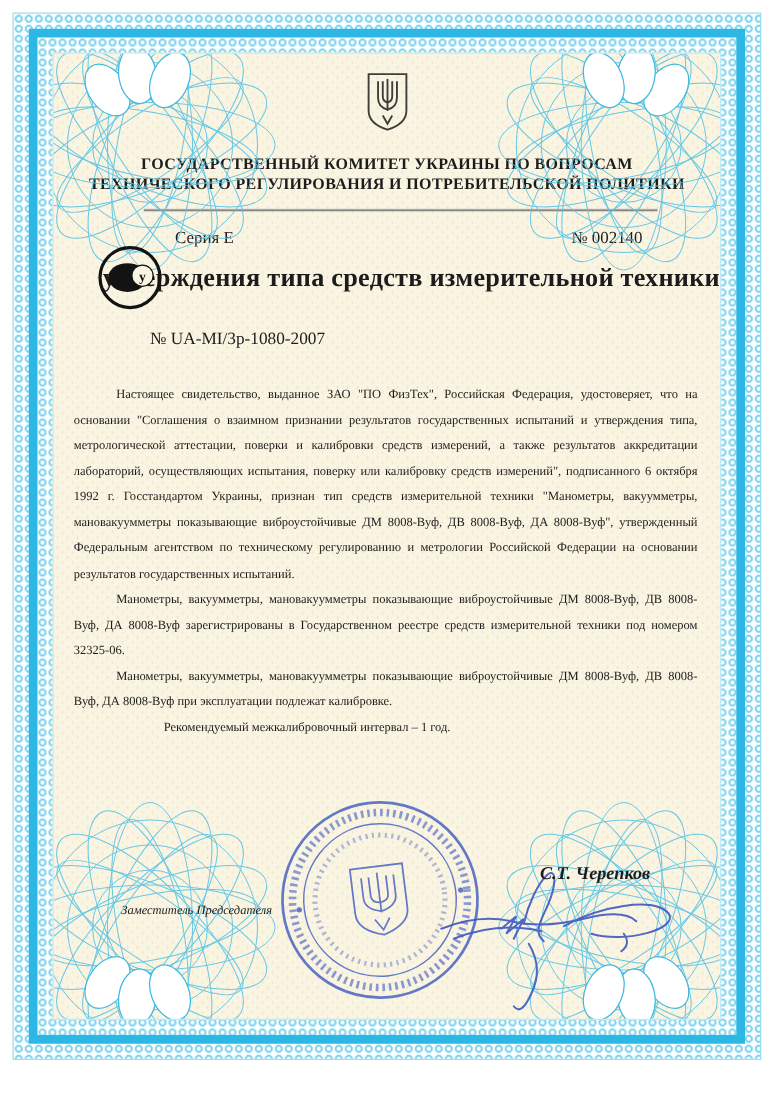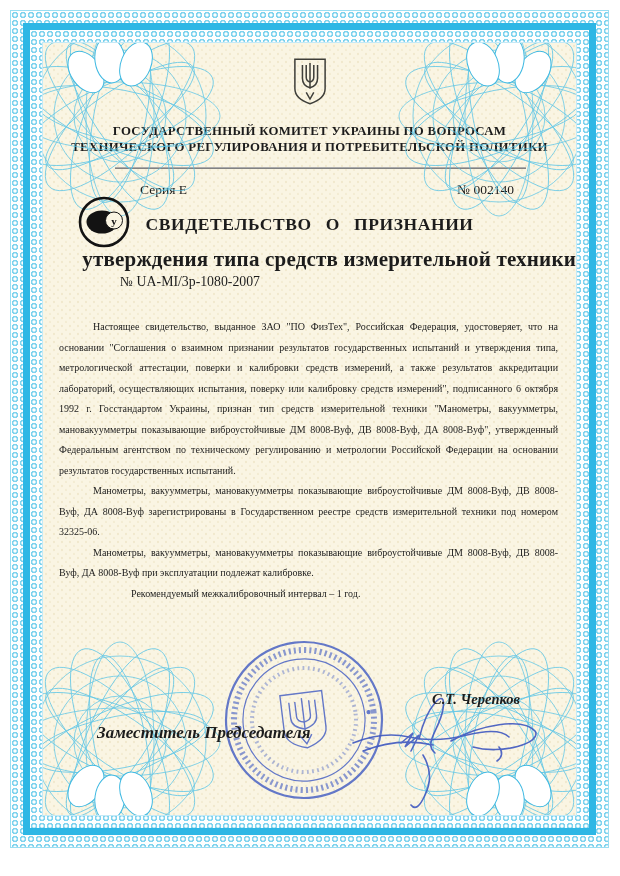--- a/index.html
+++ b/index.html
@@ -27,29 +27,29 @@
   .rosette.bl{left:-38px;bottom:-42px;transform:scaleY(-1);}
   .rosette.br{right:-38px;bottom:-42px;transform:scale(-1,-1);}
   
   .emblem{display:block;margin:14px auto 0;}
   .gov-header{margin-top:16px;text-align:center;font-weight:bold;font-size:12.8px;line-height:16px;letter-spacing:.3px;}
   .rule{height:2px;margin:12px 50px 0 72px;background:linear-gradient(#c0c0c0,#6e6e6e);}
   .series-row{display:flex;justify-content:space-between;margin-top:13px;padding:0 62px 0 97px;font-size:13.5px;}
   .mark{position:absolute;left:33px;top:151px;}
   .title{margin-top:16px;text-align:center;font-weight:bold;font-size:17.5px;letter-spacing:.6px;word-spacing:9px;}
   .subtitle{margin-top:12px;text-align:right;font-weight:bold;font-size:21px;letter-spacing:.2px;}
-  .num-row{position:relative;margin-top:2px;font-size:13.8px;height:18px;}
+  .num-row{position:relative;margin-top:28px;font-size:13.8px;height:18px;}
   .doc-number{position:absolute;left:77px;top:0;}
   .issued{position:absolute;left:294px;top:0;}
   
   .body-text{margin-top:25px;padding:0 18px 0 16px;font-size:10px;line-height:20.5px;text-align:justify;font-family:Liberation Serif, serif;}
   .body-text p{margin:0;text-indent:34px;}
   .body-text p.wide-indent{text-indent:72px;text-align:left;}
   
-  .sig-position{position:absolute;left:54px;top:680px;font-size:17px;font-weight:bold;font-style:italic;}
+  .sig-position{position:absolute;left:54px;top:680px;font-size:10px;font-weight:normal;font-style:italic;}
   .sig-name{position:absolute;left:389px;top:648px;font-size:14.5px;font-weight:bold;font-style:italic;}
   .stamp{position:absolute;left:176px;top:592px;opacity:.85;transform:rotate(-7deg);}
   .autograph{position:absolute;left:280px;top:600px;}
 </style>
 </head>
 <body>
 
 <div class="stage">
   <div class="cert">
     <div class="frame-outer band">
@@ -178,21 +178,20 @@
             </div>
 
             <svg class="mark" width="56" height="56" viewBox="0 0 56 56">
               <circle cx="28" cy="28" r="24" fill="none" stroke="#131313" stroke-width="2.6"></circle>
               <ellipse cx="26" cy="28" rx="15.5" ry="11.5" fill="#131313"></ellipse>
               <circle cx="38" cy="26.5" r="8.5" fill="#faf5e3"></circle>
               <circle cx="38" cy="26.5" r="8.5" fill="none" stroke="#131313" stroke-width="1"></circle>
               <text x="38" y="30.5" text-anchor="middle" font-size="11" font-weight="bold" font-family="Liberation Serif, serif" fill="#131313">у</text>
             </svg>
 
-            <div class="title">СВИДЕТЕЛЬСТВО О ПРИЗНАНИИ</div>
             <div class="subtitle">утверждения типа средств измерительной техники</div>
 
             <div class="num-row">
               <span class="doc-number">№  UA-MI/3p-1080-2007</span>
             </div>
 
             <div class="body-text">
               <p>Настоящее свидетельство, выданное ЗАО "ПО ФизТех", Российская Федерация, удостоверяет, что на основании "Соглашения о взаимном признании результатов государственных испытаний и утверждения типа, метрологической аттестации, поверки и калибровки средств измерений, а также результатов аккредитации лабораторий, осуществляющих испытания, поверку или калибровку средств измерений", подписанного 6 октября 1992 г. Госстандартом Украины, признан тип средств измерительной техники "Манометры, вакуумметры, мановакуумметры показывающие виброустойчивые ДМ 8008-Вуф, ДВ 8008-Вуф, ДА 8008-Вуф", утвержденный Федеральным агентством по техническому регулированию и метрологии Российской Федерации на основании результатов государственных испытаний.</p>
               <p>Манометры, вакуумметры, мановакуумметры показывающие виброустойчивые ДМ 8008-Вуф, ДВ 8008-Вуф, ДА 8008-Вуф зарегистрированы в Государственном  реестре средств измерительной техники под номером 32325-06.</p>
               <p>Манометры, вакуумметры, мановакуумметры показывающие виброустойчивые ДМ 8008-Вуф, ДВ 8008-Вуф, ДА 8008-Вуф при эксплуатации подлежат калибровке.</p>

